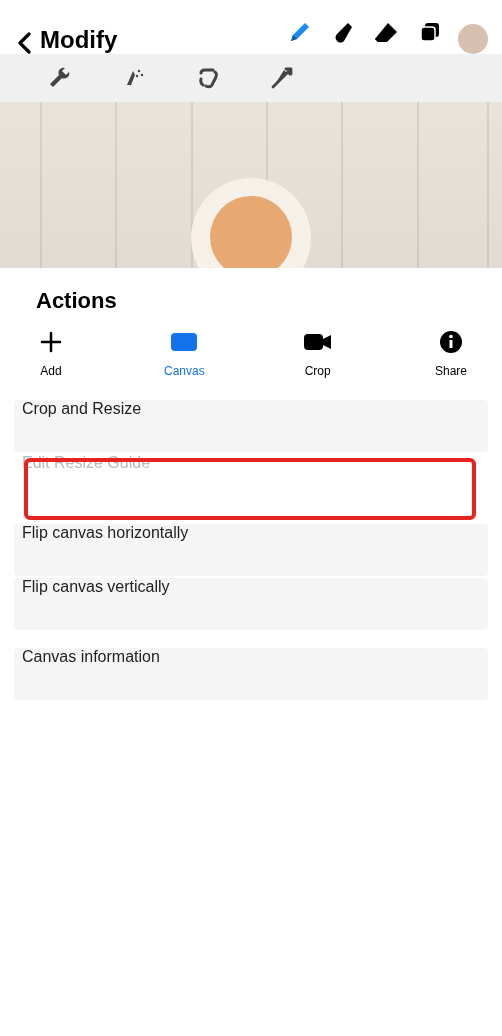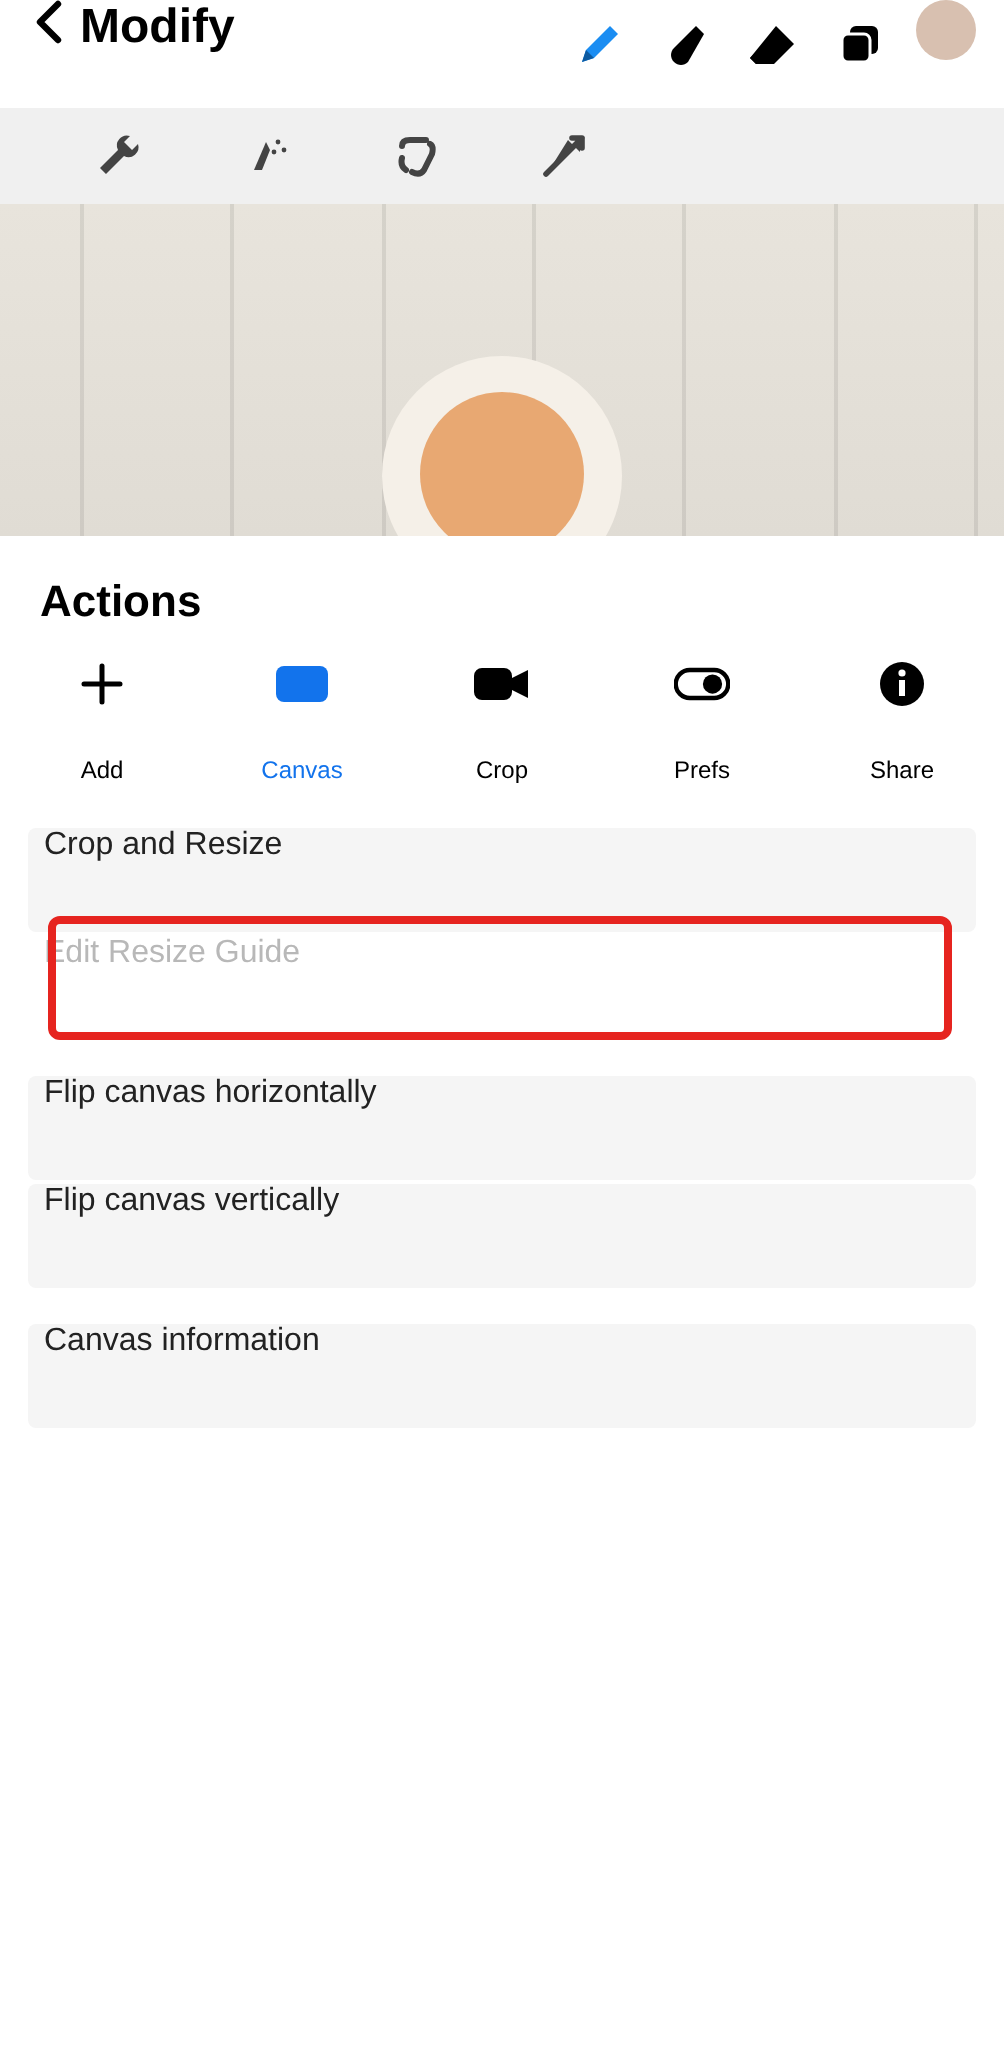--- a/index.html
+++ b/index.html
@@ -1,32 +1,32 @@
 <!DOCTYPE html>
 <html><head>
 <meta charset="utf-8">
 <style>
 *{margin:0;padding:0;box-sizing:border-box;font-family:-apple-system,BlinkMacSystemFont,"Segoe UI",Helvetica,Arial,sans-serif;-webkit-font-smoothing:antialiased}
 html,body{width:502px;height:1036px;background:#fff;overflow:hidden}
-.topbar{height:54px;display:flex;align-items:flex-start;padding:0 14px;background:#fff}
+.topbar{height:54px;display:flex;align-items:flex-end;padding:0 14px;background:#fff}
 .back-chevron{width:22px;height:22px;display:flex;align-items:center;justify-content:center;margin-right:4px}
 .title{font-size:24px;font-weight:600;color:#000;flex:0 0 auto}
 .top-spacer{flex:1}
 .top-icon{width:44px;height:44px;display:flex;align-items:center;justify-content:center}
 .avatar{width:30px;height:30px;border-radius:50%;background:#d8c0b0;margin-left:6px}
 .subbar{height:48px;background:#f0f0f0;display:flex;align-items:center;padding:0 44px;gap:42px}
 .sub-icon{width:32px;height:32px;display:flex;align-items:center;justify-content:center}
 .canvas-bg{height:166px;background:linear-gradient(to bottom,#e8e4dc,#e0dcd4);position:relative;overflow:hidden}
 .slat{position:absolute;top:0;bottom:0;width:2px;background:rgba(0,0,0,0.08)}
 .egg-outer{position:absolute;bottom:-30px;left:50%;transform:translateX(-50%);width:120px;height:120px;border-radius:50%;background:#f5f0e8}
 .egg-inner{position:absolute;bottom:-10px;left:50%;transform:translateX(-50%);width:82px;height:82px;border-radius:50%;background:#e8a872}
 .panel{position:absolute;left:0;right:0;top:268px;bottom:0;background:#fff;border-radius:14px 14px 0 0;padding-top:20px}
-.panel-title{font-size:22px;font-weight:700;color:#000;padding:0 20px 14px}
+.panel-title{font-size:22px;font-weight:700;color:#000;padding:0 36px 14px}
 .tabrow{display:flex;justify-content:space-between;padding:0 22px 14px}
-.tab{display:flex;flex-direction:column;align-items:center;gap:22px;width:58px}
+.tab{display:flex;flex-direction:column;align-items:center;gap:8px;width:58px}
 .tab-icon{width:28px;height:28px;display:flex;align-items:center;justify-content:center}
 .tab-label{font-size:12px;color:#000}
 .tab.active .tab-label{color:#1273ec}
 .list{padding:8px 14px}
 .row{height:52px;display:flex;padding:0 8px;background:#f5f5f5;border-radius:4px;margin-bottom:2px;font-size:16px;color:#222}
 .row.disabled{color:#b8b8b8;background:#fff}
 .row.gap{margin-top:18px}
 .row-spacer{flex:1}
 .toggle{width:56px;height:32px;border-radius:16px;background:#e4e4e4;position:relative}
 .toggle-knob{position:absolute;left:3px;top:3px;width:26px;height:26px;border-radius:50%;background:#fff;box-shadow:0 1px 3px rgba(0,0,0,0.25)}
@@ -132,29 +132,20 @@
       <div class="tab-icon">
         <svg width="28" height="20" viewBox="0 0 28 20">
             <rect x="0" y="2" width="19" height="16" rx="4" fill="#000"></rect>
             <path d="M19 7 L27 3 V17 L19 13 Z" fill="#000"></path>
           </svg>
       </div>
       <div class="tab-label">Crop</div>
     </div>
     <div class="tab">
       <div class="tab-icon">
-        <svg width="32" height="20" viewBox="0 0 32 20">
-            <rect x="1" y="2" width="30" height="16" rx="8" fill="none" stroke="#000" stroke-width="2.5"></rect>
-            <circle cx="22" cy="10" r="5.5" fill="#000"></circle>
-          </svg>
-      </div>
-      <div class="tab-label">Prefs</div>
-    </div>
-    <div class="tab">
-      <div class="tab-icon">
         <svg width="24" height="24" viewBox="0 0 24 24">
             <circle cx="12" cy="12" r="11" fill="#000"></circle>
             <rect x="10.5" y="10" width="3" height="8" fill="#fff"></rect>
             <circle cx="12" cy="6.5" r="1.8" fill="#fff"></circle>
           </svg>
       </div>
       <div class="tab-label">Share</div>
     </div>
   </div>
 

